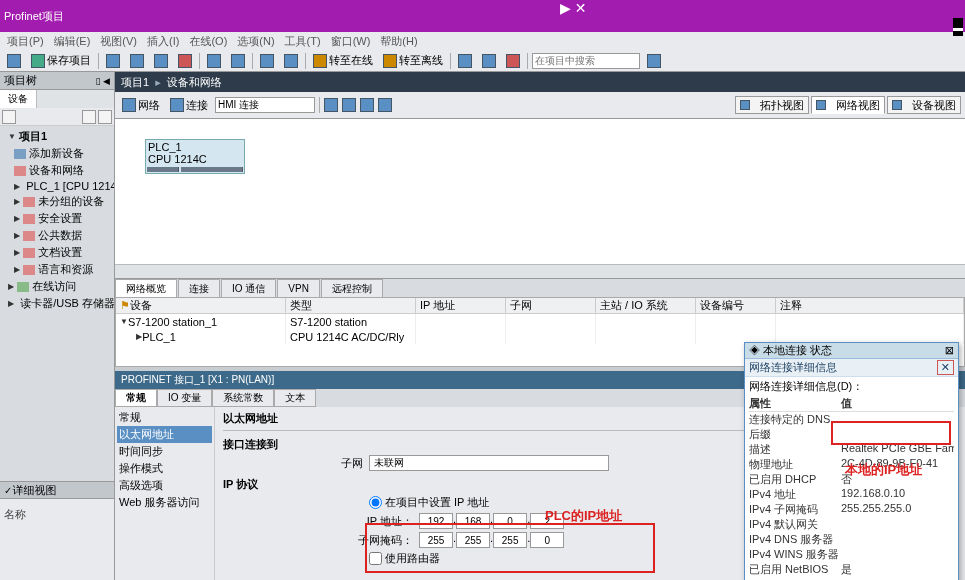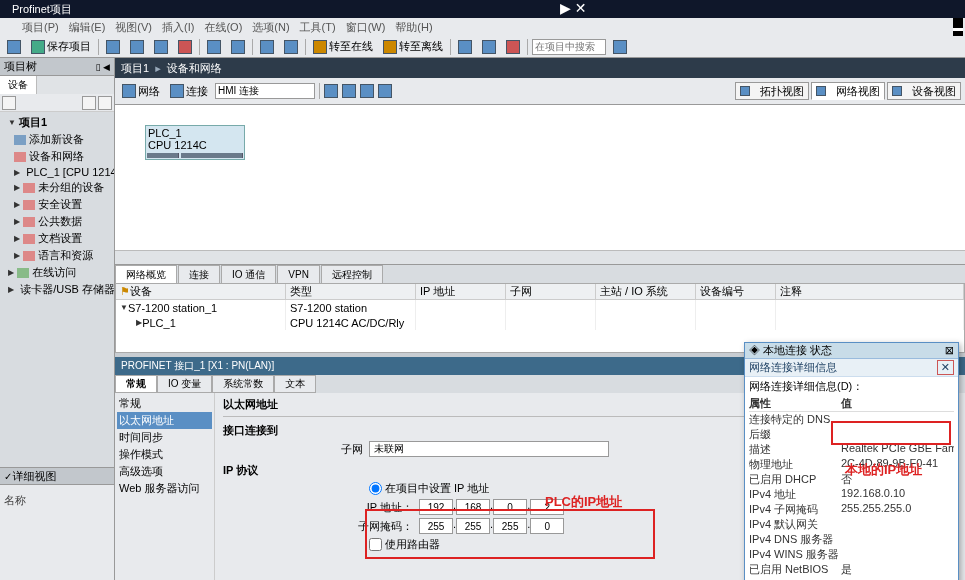--- a/index.html
+++ b/index.html
@@ -1,24 +1,24 @@
 <!DOCTYPE html>
 <html><head>
 <meta charset="utf-8">
 <style>
 *{margin:0;padding:0;box-sizing:border-box;font-family:"Microsoft YaHei",Arial,sans-serif;font-size:11px}
 body{width:965px;height:580px;background:#c8cdd2;overflow:hidden;position:relative}
-.titlebar{height:18px;background:#0f172a;color:#fff;display:flex;align-items:center;padding:0 12px;font-size:10px}
-.menubar{height:18px;background:#e8eaed;display:flex;align-items:center;gap:6px;padding:0 20px;font-size:10px;color:#555}
+.titlebar{height:32px;background:#a21caf;color:#fff;display:flex;align-items:center;padding:0 4px;font-size:10px}
+.menubar{height:18px;background:#e8eaed;display:flex;align-items:center;gap:6px;padding:0 5px;font-size:10px;color:#555}
 .menubar span{padding:0 2px}
 .toolbar{height:22px;background:#e8eaed;border-bottom:1px solid #999;display:flex;align-items:center;gap:4px;padding:0 4px}
 .tb-btn{display:inline-flex;align-items:center;gap:2px;padding:0 3px;font-size:10px}
 .tb-ico{width:14px;height:14px;background:#5a8fc4;display:inline-block;border:1px solid #456}
 .tb-sep{width:1px;height:16px;background:#aaa}
-.tb-input{height:16px;width:74px;border:1px solid #999;font-size:10px;padding:0 2px}
+.tb-input{height:16px;width:108px;border:1px solid #999;font-size:10px;padding:0 2px}
 .topright-arrows{position:absolute;top:0;left:560px;z-index:5;display:flex;gap:6px;color:#fff;font-size:14px}
 .main{display:flex;height:calc(100% - 58px)}
 .left-col{width:115px;background:#d8dce0;border-right:1px solid #999;display:flex;flex-direction:column}
 .panel-hdr{height:18px;background:#c2c7cc;border-bottom:1px solid #999;padding:0 4px;display:flex;align-items:center;justify-content:space-between;font-size:10px}
 .panel-hdr .x{font-size:9px}
 .tree-tabs{display:flex;height:18px;background:#e0e3e6}
 .tree-tabs .tab{padding:0 8px;font-size:10px;display:flex;align-items:center;border-right:1px solid #bbb}
 .tree-tabs .tab.active{background:#fff}
 .tree-toolbar{height:18px;background:#e8eaed;display:flex;align-items:center;gap:2px;padding:0 2px;border-bottom:1px solid #ccc}
 .tree-toolbar .ico{width:14px;height:14px;border:1px solid #999;background:#f4f4f4;display:inline-block}

